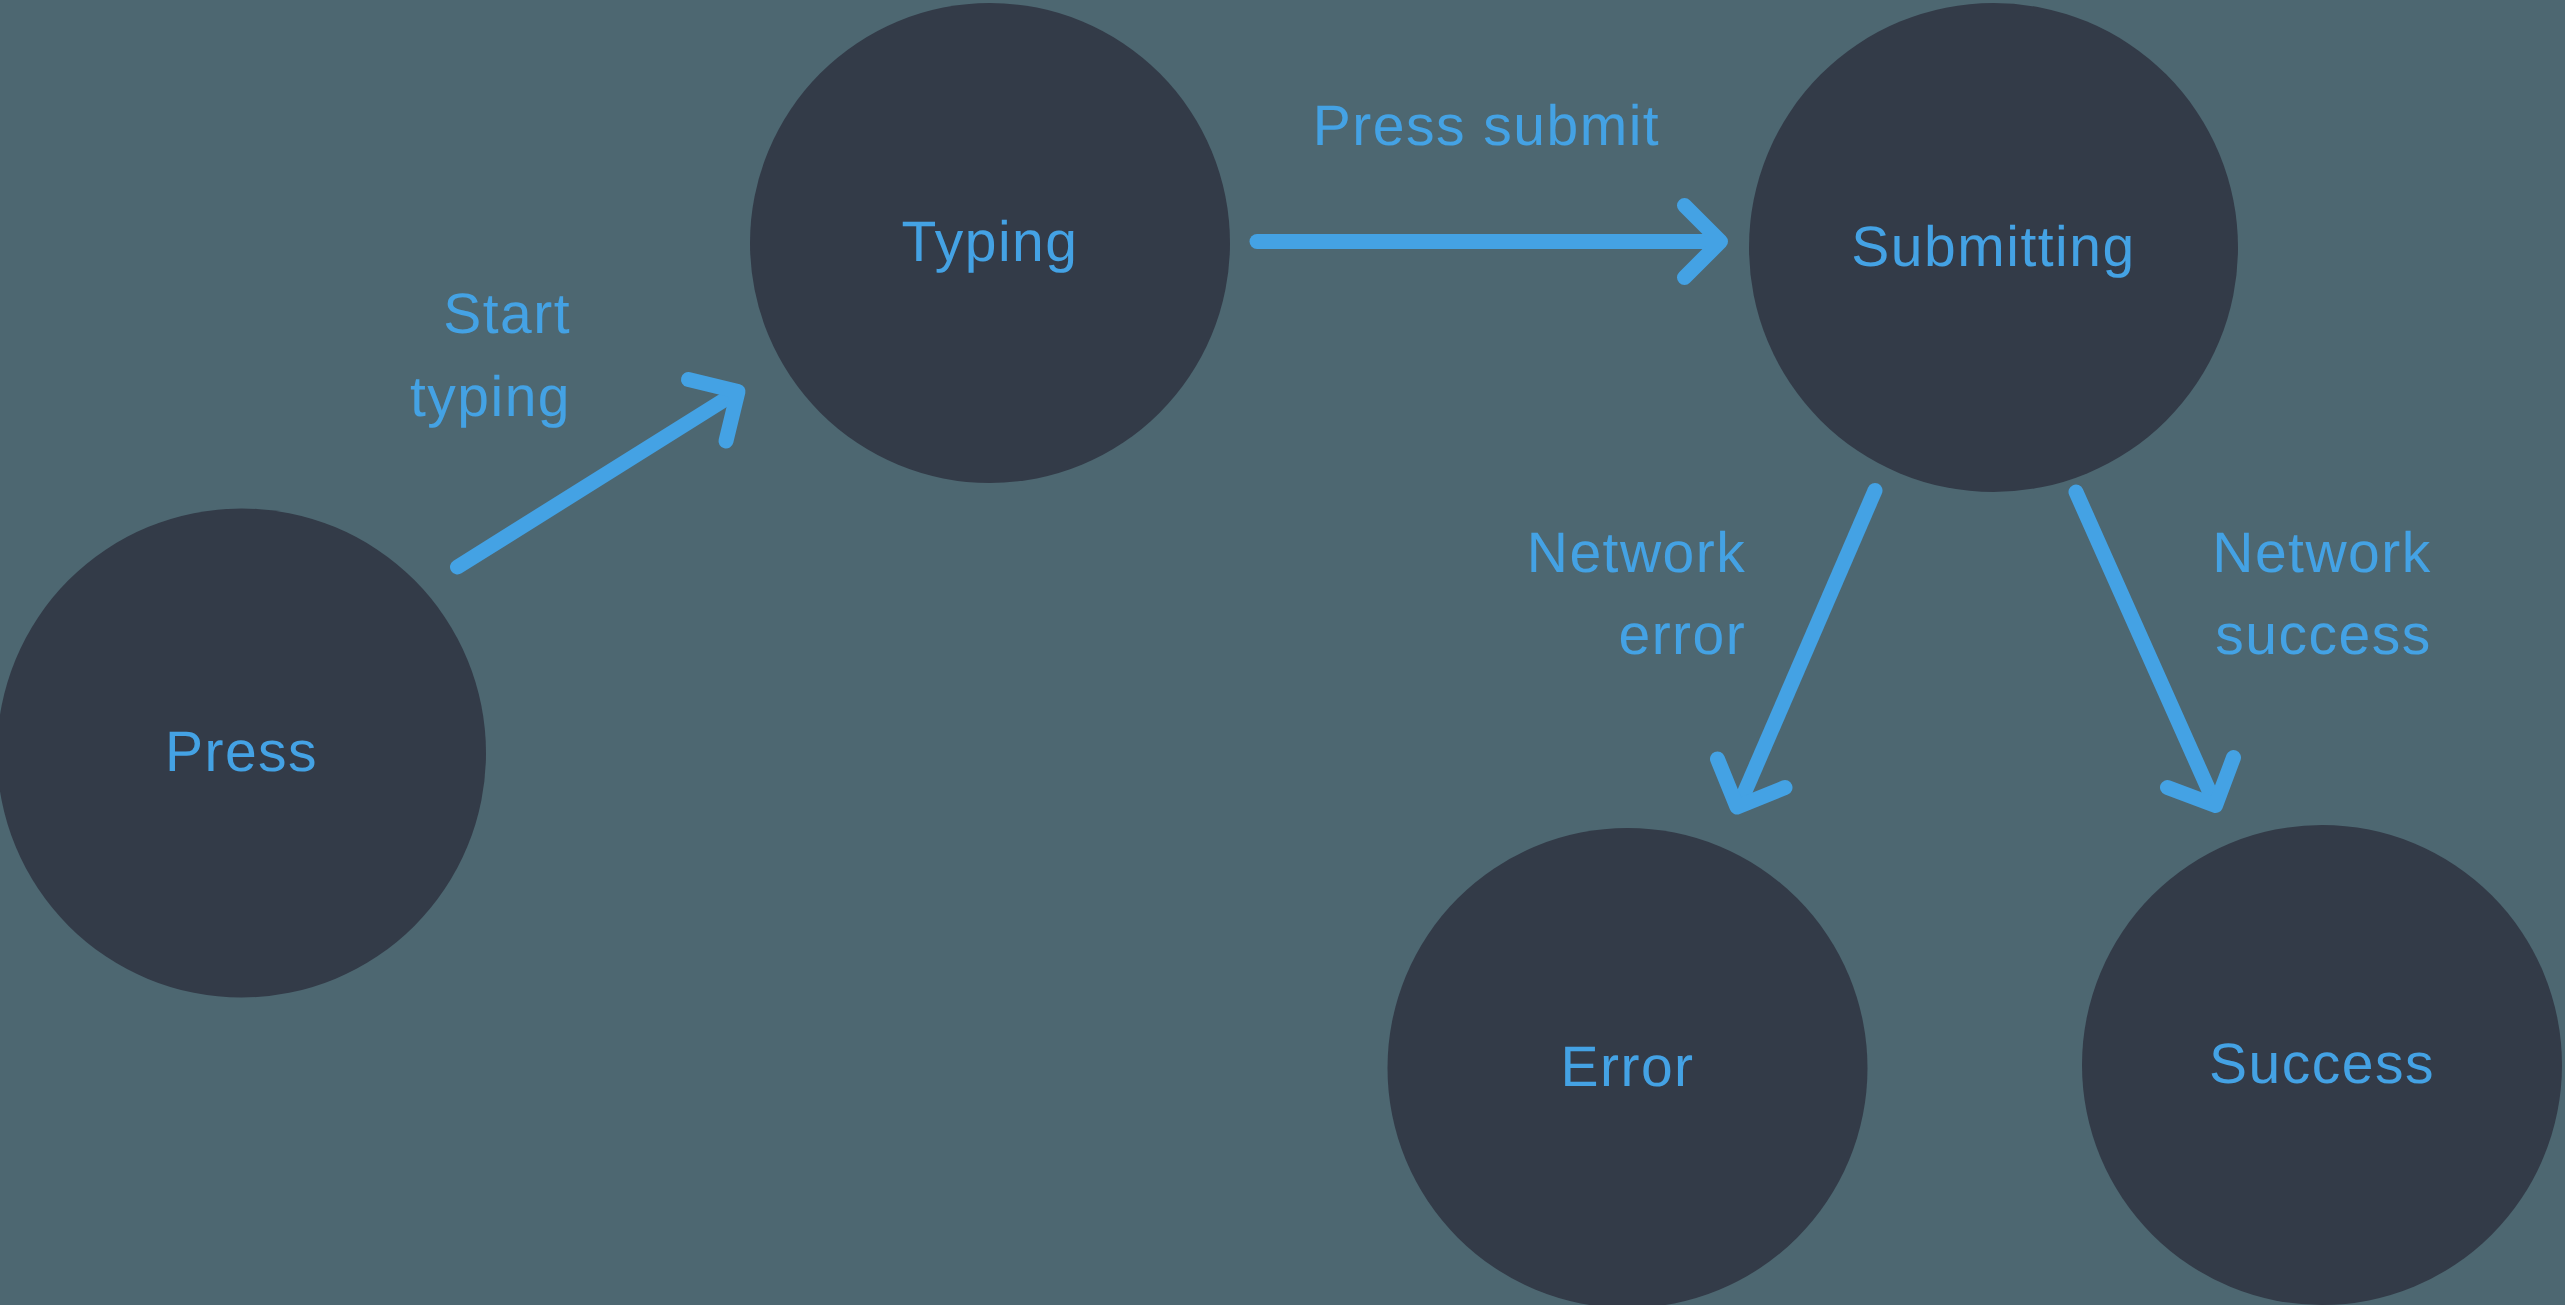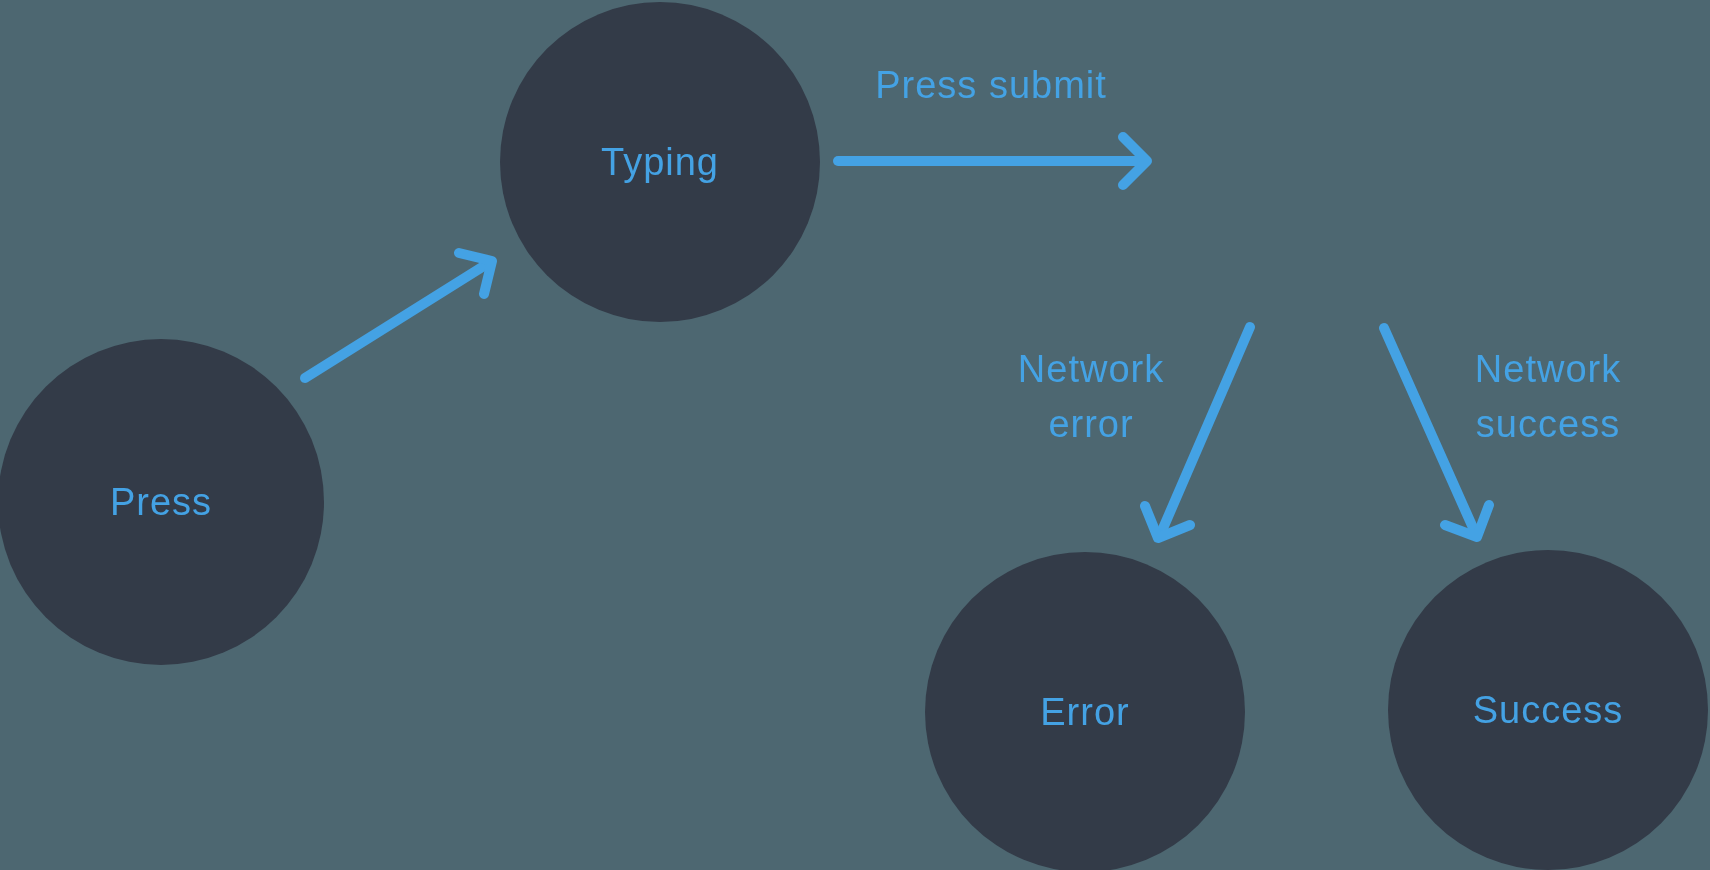--- a/index.html
+++ b/index.html
@@ -35,21 +35,21 @@
     letter-spacing: 1px;
     white-space: nowrap;
   }
   .edge-label {
     position: absolute;
     transform: translate(-50%, -50%);
     color: var(--accent);
     font-size: 38px;
     letter-spacing: 1px;
     line-height: 55px;
-    text-align: center;
+    text-align: right;
     white-space: nowrap;
   }
   svg.arrows {
     position: absolute;
     left: 0;
     top: 0;
     pointer-events: none;
   }
   svg.arrows line,
   svg.arrows polyline {
@@ -85,29 +85,36 @@
   </svg>
 
   <div class="node" style="left:-2px; top:339px; width:326px; height:326px;">
     <span class="node-label">Press</span>
   </div>
 
   <div class="node" style="left:500px; top:2px; width:320px; height:320px;">
     <span class="node-label">Typing</span>
   </div>
 
+  <div class="node" style="left:1166px; top:2px; width:326px; height:326px;">
+    <span class="node-label">Submitting</span>
+  </div>
 
   <div class="node" style="left:925px; top:552px; width:320px; height:320px;">
     <span class="node-label">Error</span>
   </div>
 
   <div class="node" style="left:1388px; top:550px; width:320px; height:320px;">
     <span class="node-label">Success</span>
   </div>
 
+  <div class="edge-label" style="left:327px; top:238px;">
+    <div>Start</div>
+    <div>typing</div>
+  </div>
 
   <div class="edge-label" style="left:991px; top:85px;">
     <div>Press submit</div>
   </div>
 
   <div class="edge-label" style="left:1091px; top:397px;">
     <div>Network</div>
     <div>error</div>
   </div>
 

